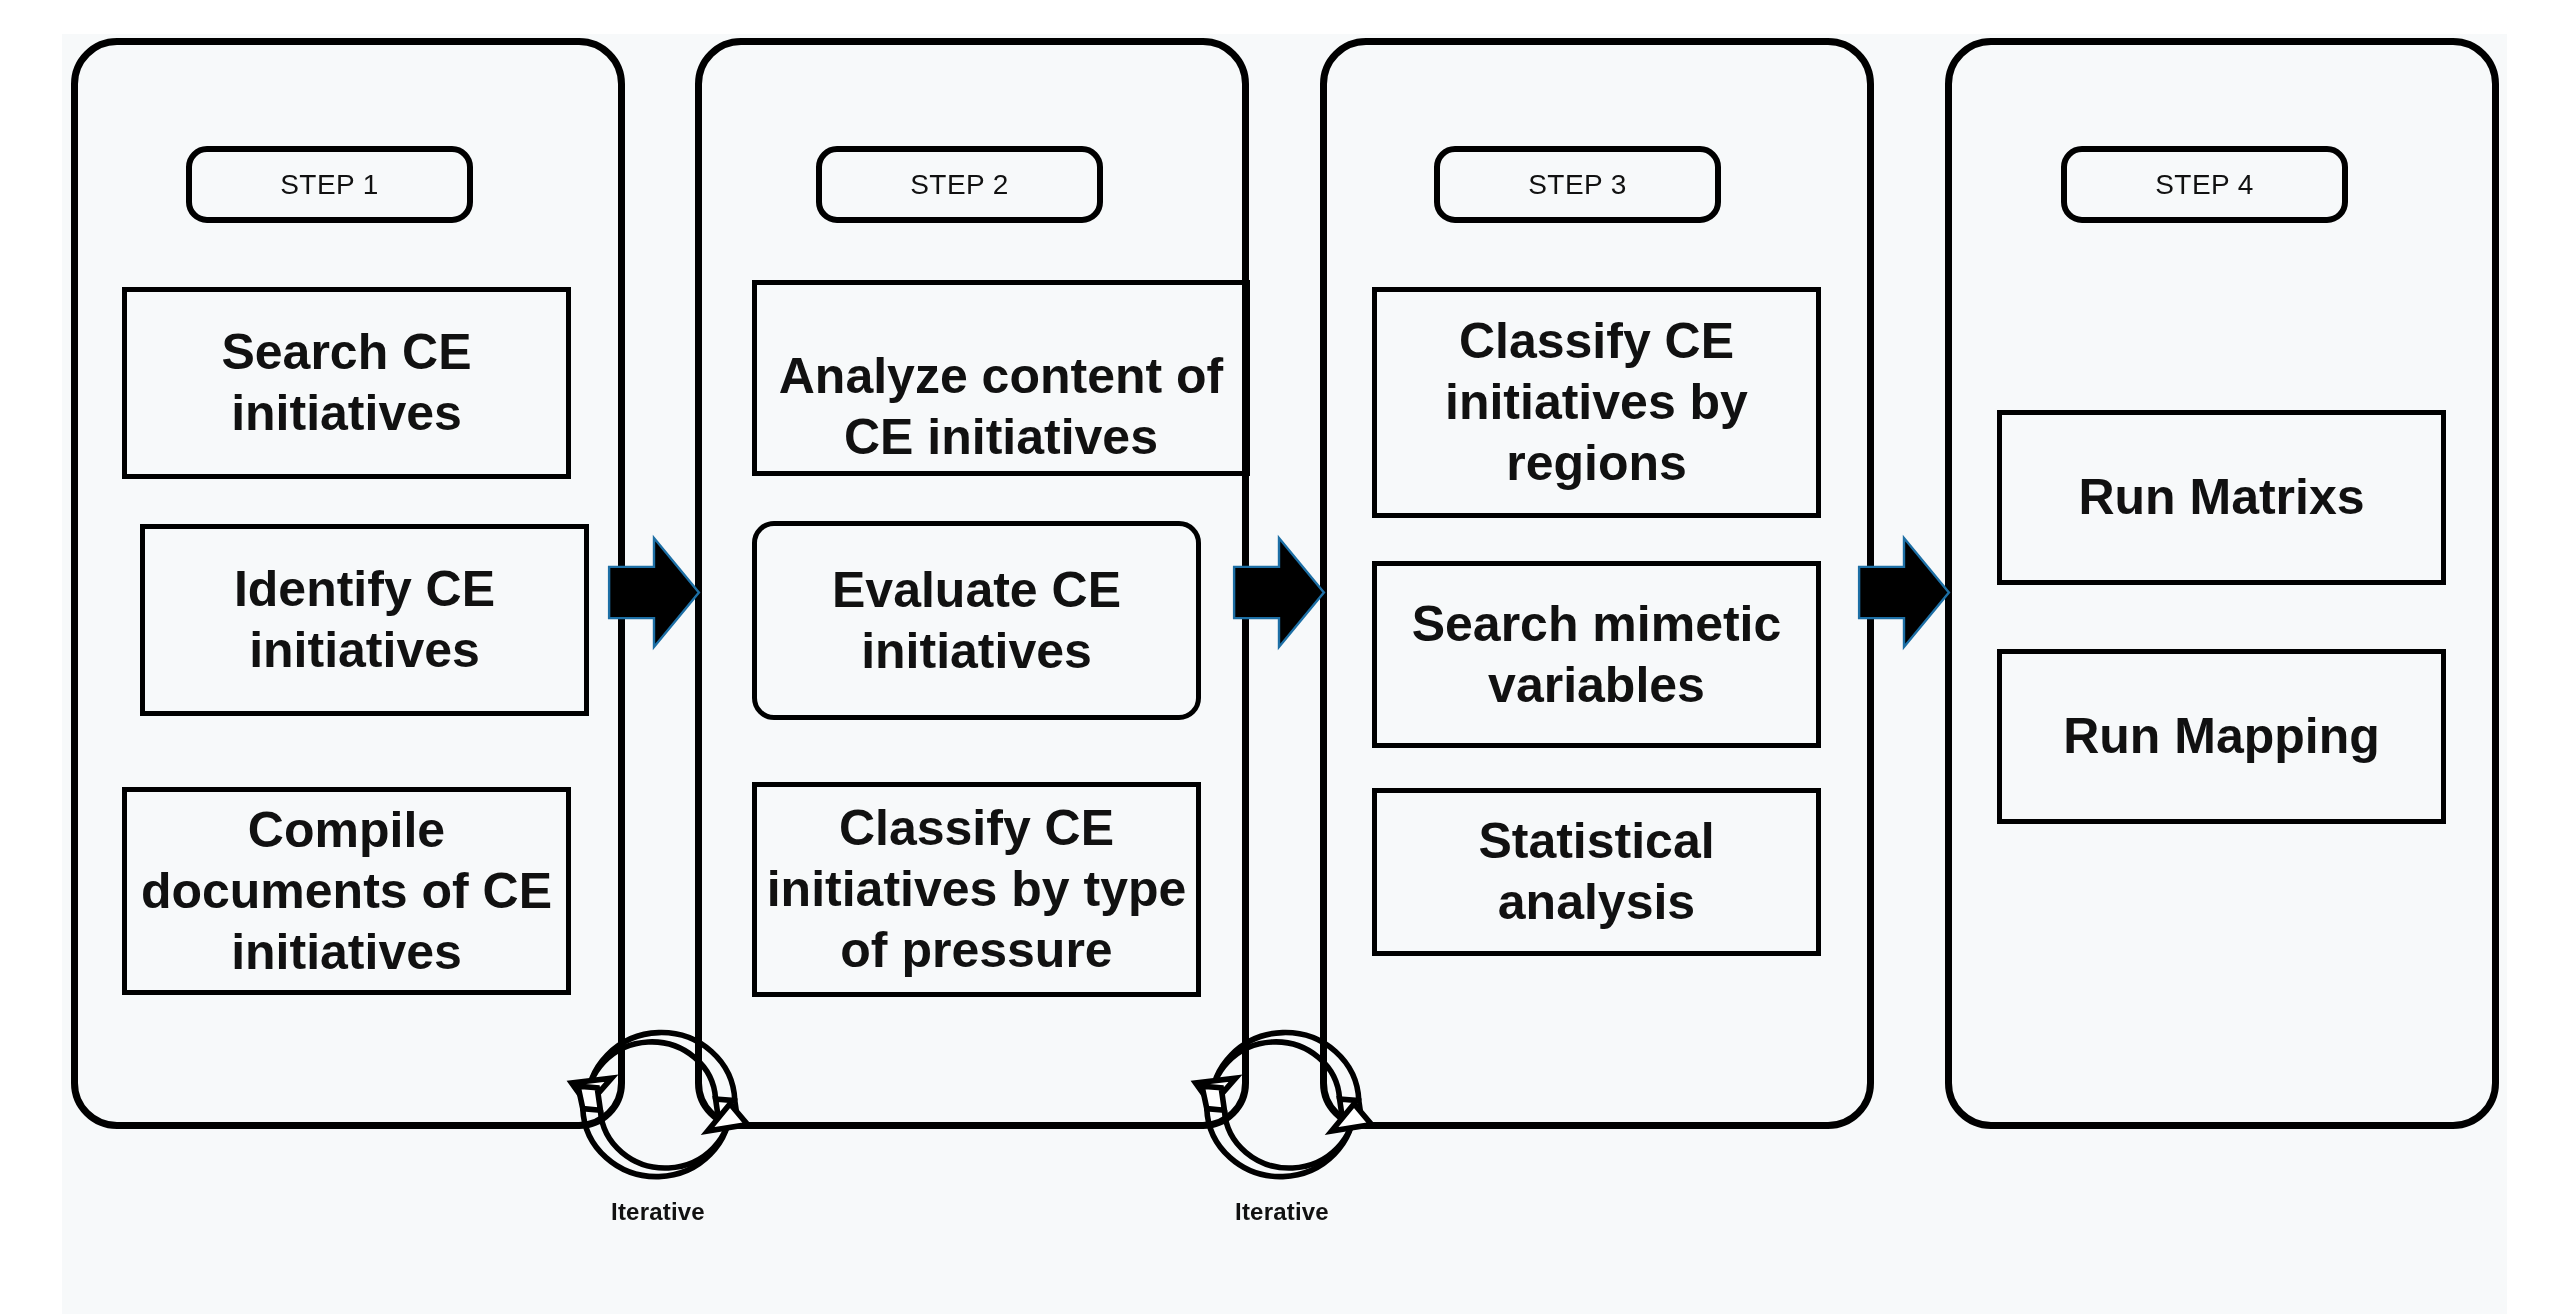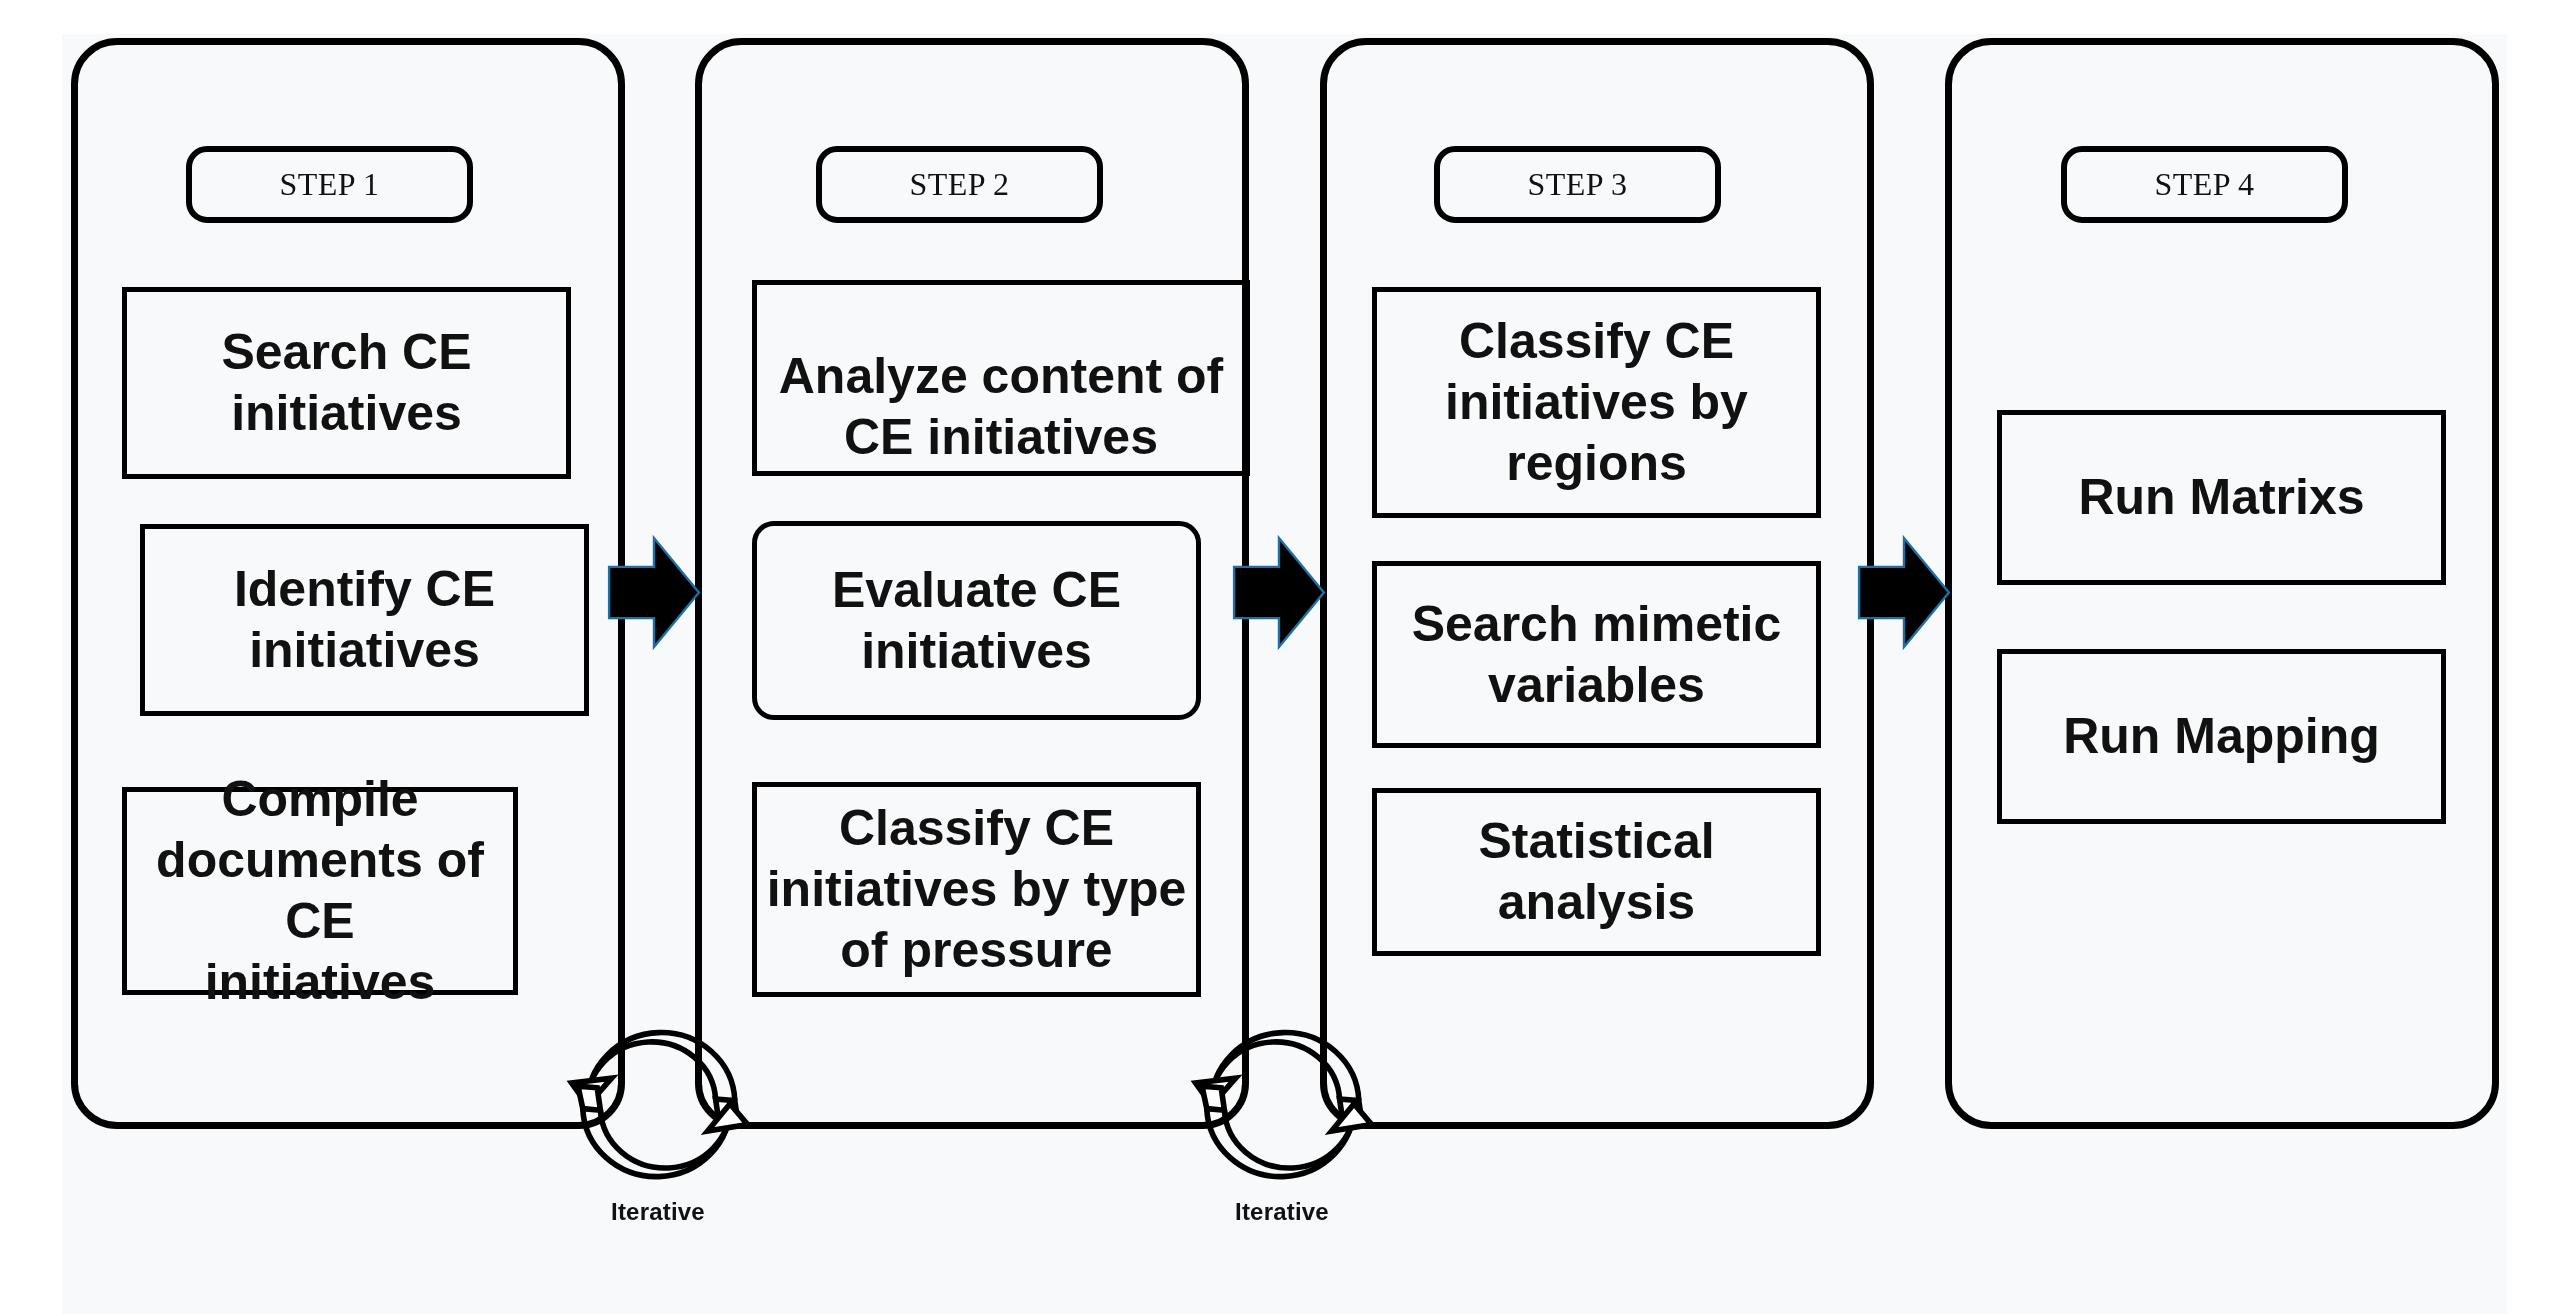--- a/index.html
+++ b/index.html
@@ -49,26 +49,25 @@
     position: absolute;
     box-sizing: border-box;
     top: 146px;
     width: 287px;
     height: 77px;
     border: 6.4px solid #000000;
     border-radius: 21px;
     display: flex;
     align-items: center;
     justify-content: center;
-    font-size: 32px;
+    font-size: 28px;
     font-weight: 400;
     letter-spacing: 0.4px;
     color: #111111;
     background: transparent;
-    font-family: Liberation Serif, serif;
   }
   .step-pill[data-col="0"] { left: 186px; }
   .step-pill[data-col="1"] { left: 816px; }
   .step-pill[data-col="2"] { left: 1434px; }
   .step-pill[data-col="3"] { left: 2061px; }
 
   
   .task-box {
     position: absolute;
     box-sizing: border-box;
@@ -82,21 +81,21 @@
     line-height: 1.22;
     color: #111111;
     background: transparent;
     padding: 3.2px 8px;
   }
   .task-box .lines { white-space: pre-line; }
 
   
   .t-0-0 { left: 122px; top: 287px;  width: 449px; height: 192px; }
   .t-0-1 { left: 104px; top: 524px;  width: 449px; height: 192px; margin-left: 36px; }
-  .t-0-2 { left: 122px; top: 787px;  width: 396px; height: 208px; }
+  .t-0-2 { left: 122px; top: 787px;  width: 449px; height: 208px; }
   
   .t-1-0 { left: 752px; top: 280px;  width: 498px; height: 196px; align-items: flex-end; }
   .t-1-1 { left: 752px; top: 521px;  width: 449px; height: 199px; border-radius: 22px; }
   .t-1-2 { left: 752px; top: 782px;  width: 449px; height: 215px; }
   
   .t-2-0 { left: 1372px; top: 287px; width: 449px; height: 231px; }
   .t-2-1 { left: 1372px; top: 561px; width: 449px; height: 187px; }
   .t-2-2 { left: 1372px; top: 788px; width: 449px; height: 168px; }
   
   .t-3-0 { left: 1997px; top: 410px; width: 449px; height: 175px; }

